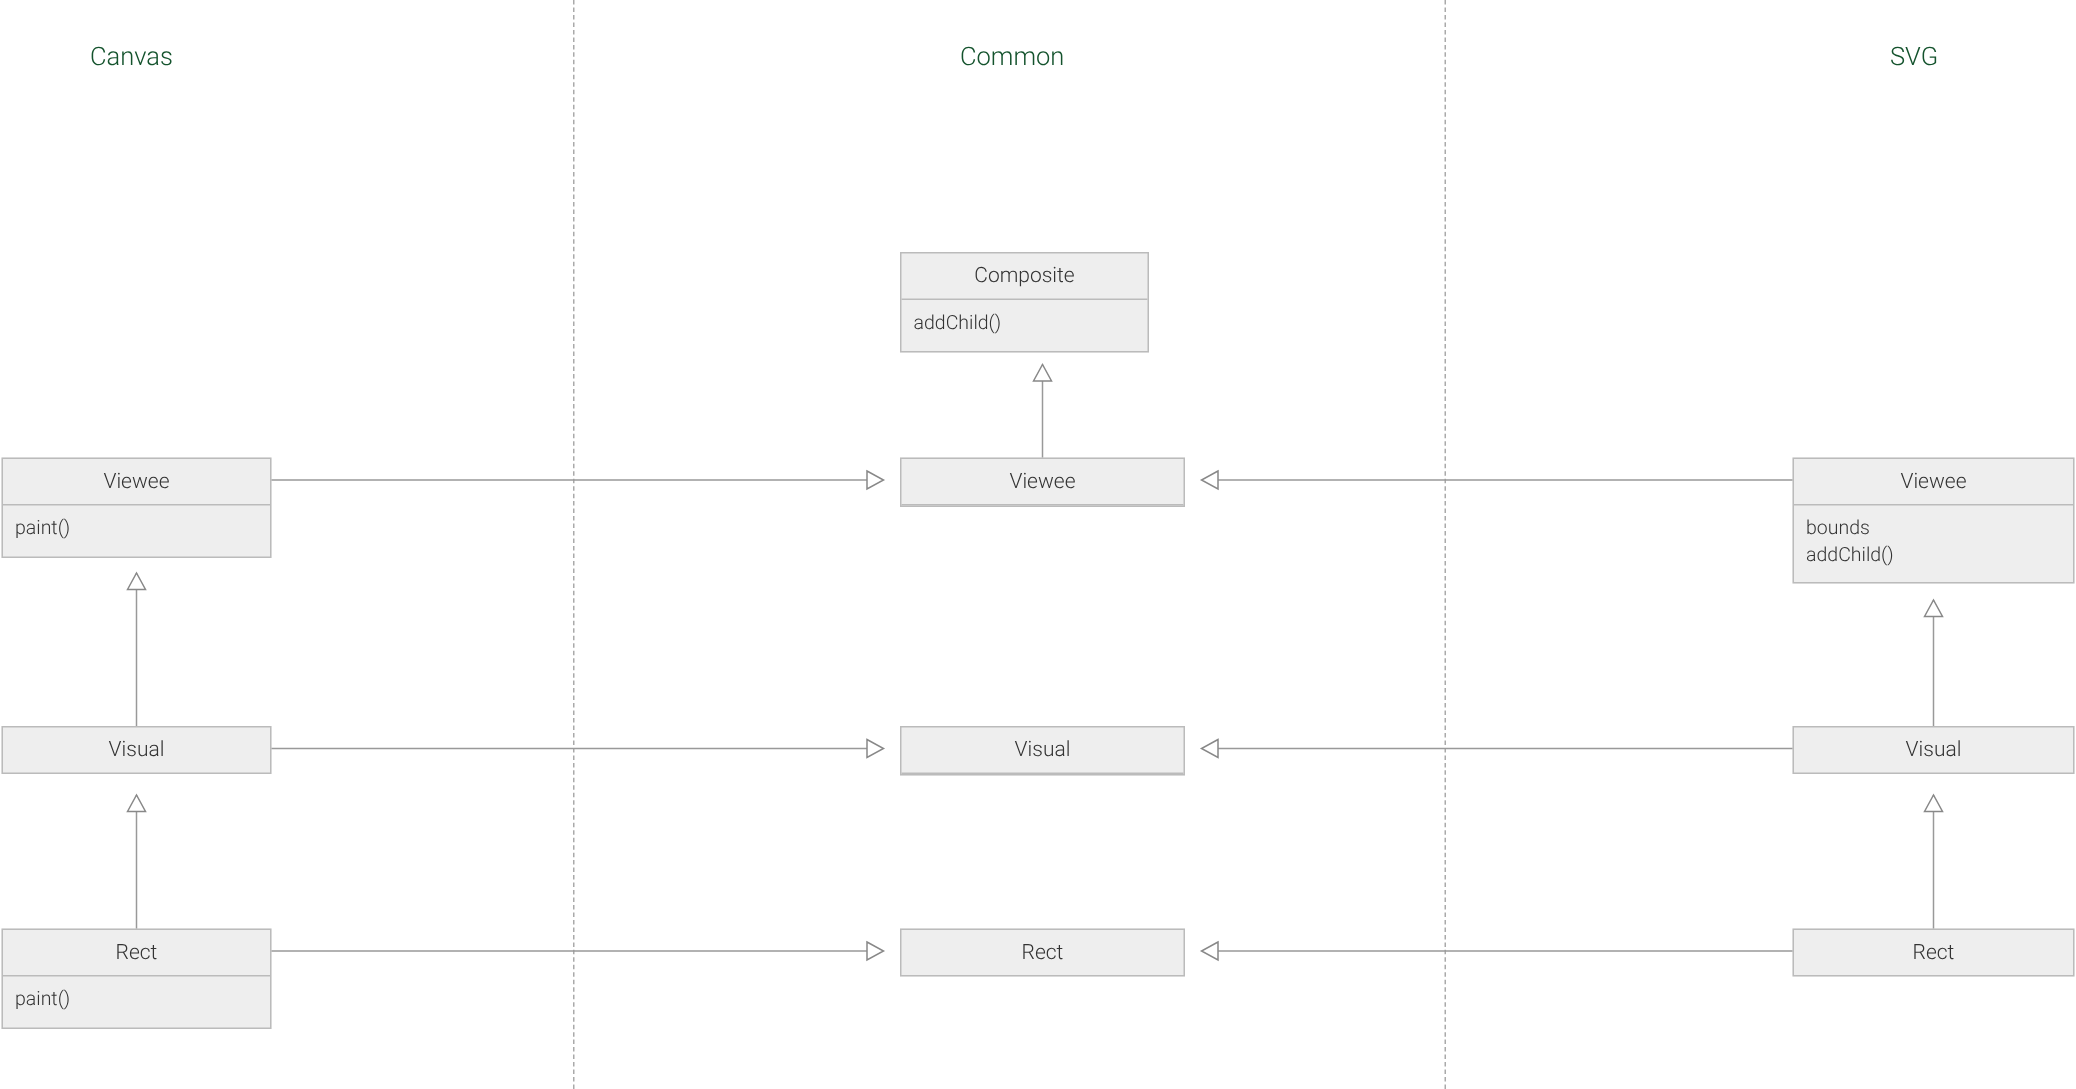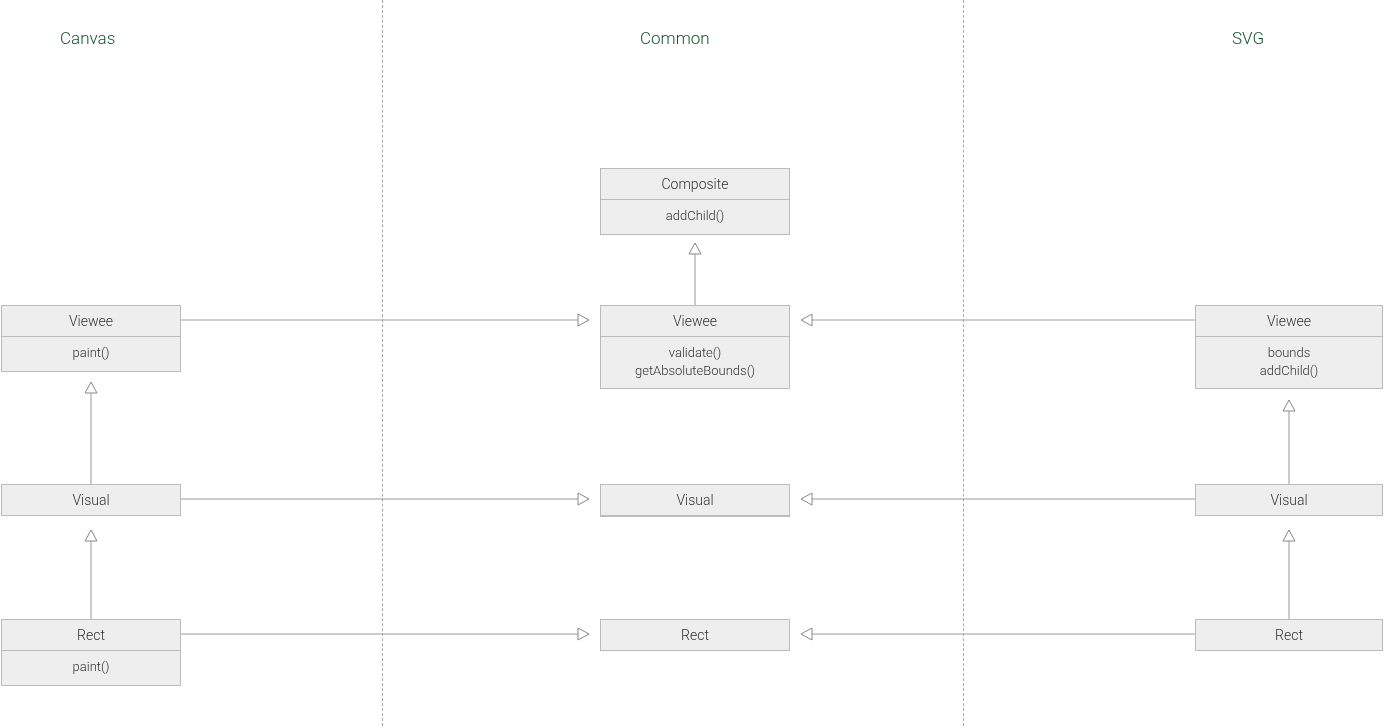--- a/index.html
+++ b/index.html
@@ -39,63 +39,58 @@
     border-bottom: 1px solid #bbb;
     font-size: 14px;
     color: #333;
   }
   .uml-body {
     padding: 7px 8px 9px 8px;
     font-size: 13px;
     color: #333;
     line-height: 1.35;
     min-height: 14px;
-    text-align: center;
   }
   .uml-head.only {
     border-bottom: none;
   }
   svg.connectors {
     position: absolute;
     left: 0; top: 0;
     width: 1384px;
     height: 726px;
     pointer-events: none;
   }
 </style>
 </head>
 <body>
 
 <div class="column-title" style="left:60px;">Canvas</div>
 <div class="column-title" style="left:640px;">Common</div>
-<div class="column-title" style="left:1232px;">SVG</div>
+<div class="column-title" style="left:1260px;">SVG</div>
 
 <div class="divider" style="left:382px;"></div>
 <div class="divider" style="left:963px;"></div>
 
-<div class="uml-box" style="left:600px; top:168px; width:190px;">
+<div class="uml-box" style="left:600px; top:168px; width:166px;">
   <div class="uml-head">Composite</div>
   <div class="uml-body">
     <div>addChild()</div>
   </div>
 </div>
 
 <div class="uml-box" style="left:1px; top:305px; width:180px;">
   <div class="uml-head">Viewee</div>
   <div class="uml-body">
     <div>paint()</div>
   </div>
 </div>
 
 <div class="uml-box" style="left:600px; top:305px; width:190px;">
   <div class="uml-head">Viewee</div>
-  <div class="uml-body">
-    <div>validate()</div>
-    <div>getAbsoluteBounds()</div>
-  </div>
 </div>
 
 <div class="uml-box" style="left:1195px; top:305px; width:188px;">
   <div class="uml-head">Viewee</div>
   <div class="uml-body">
     <div>bounds</div>
     <div>addChild()</div>
   </div>
 </div>
 

